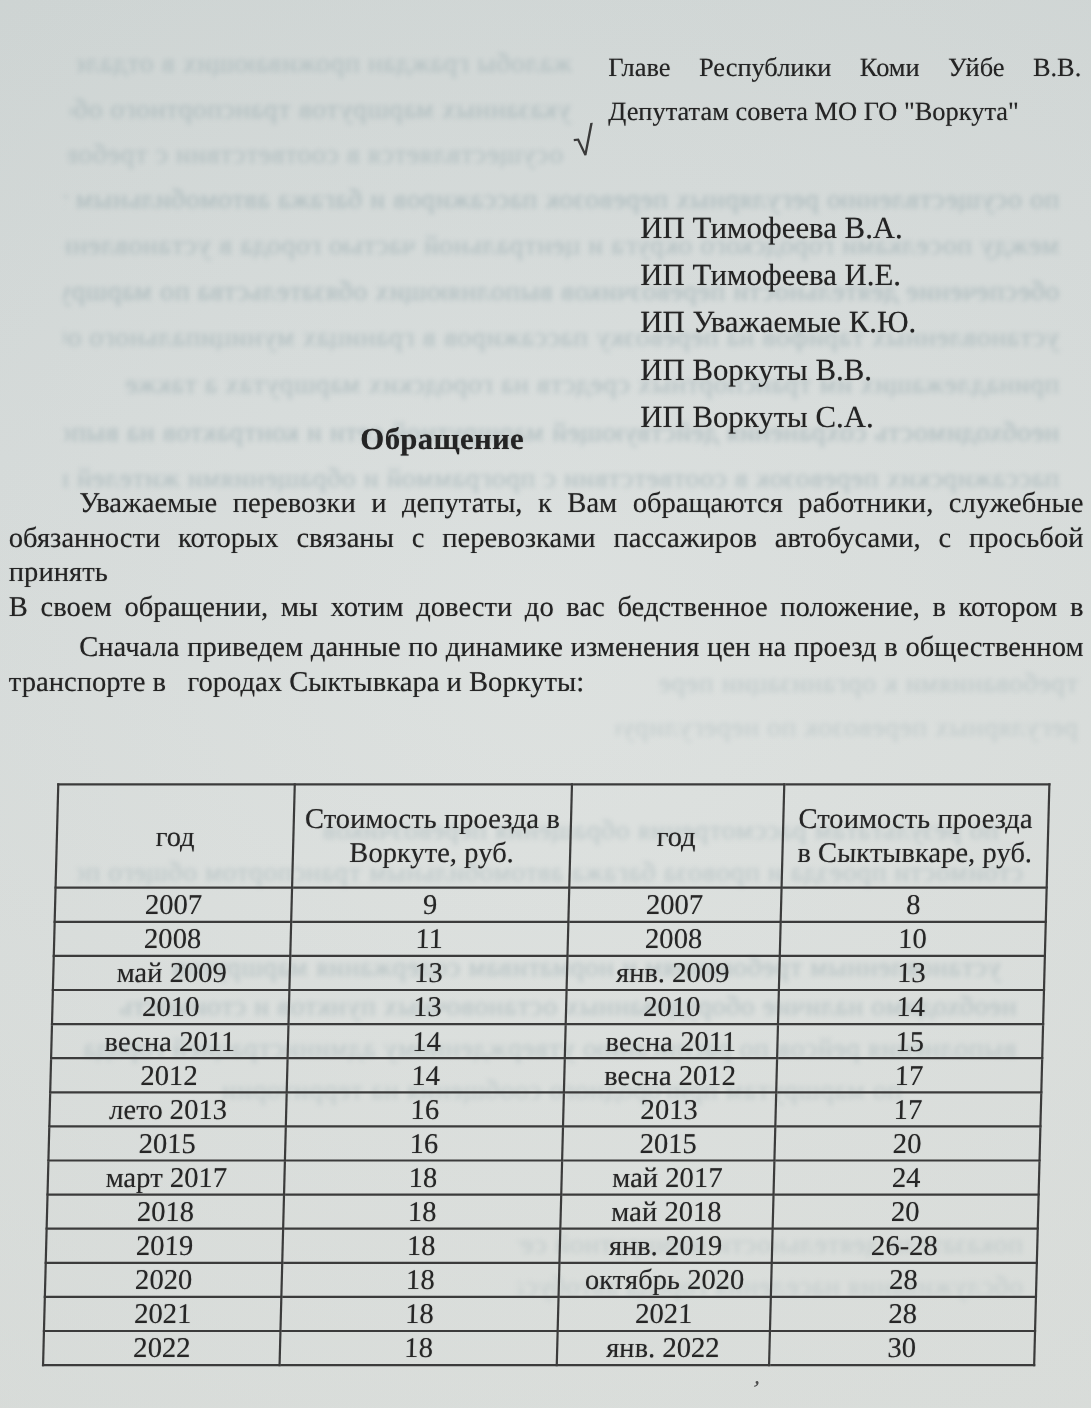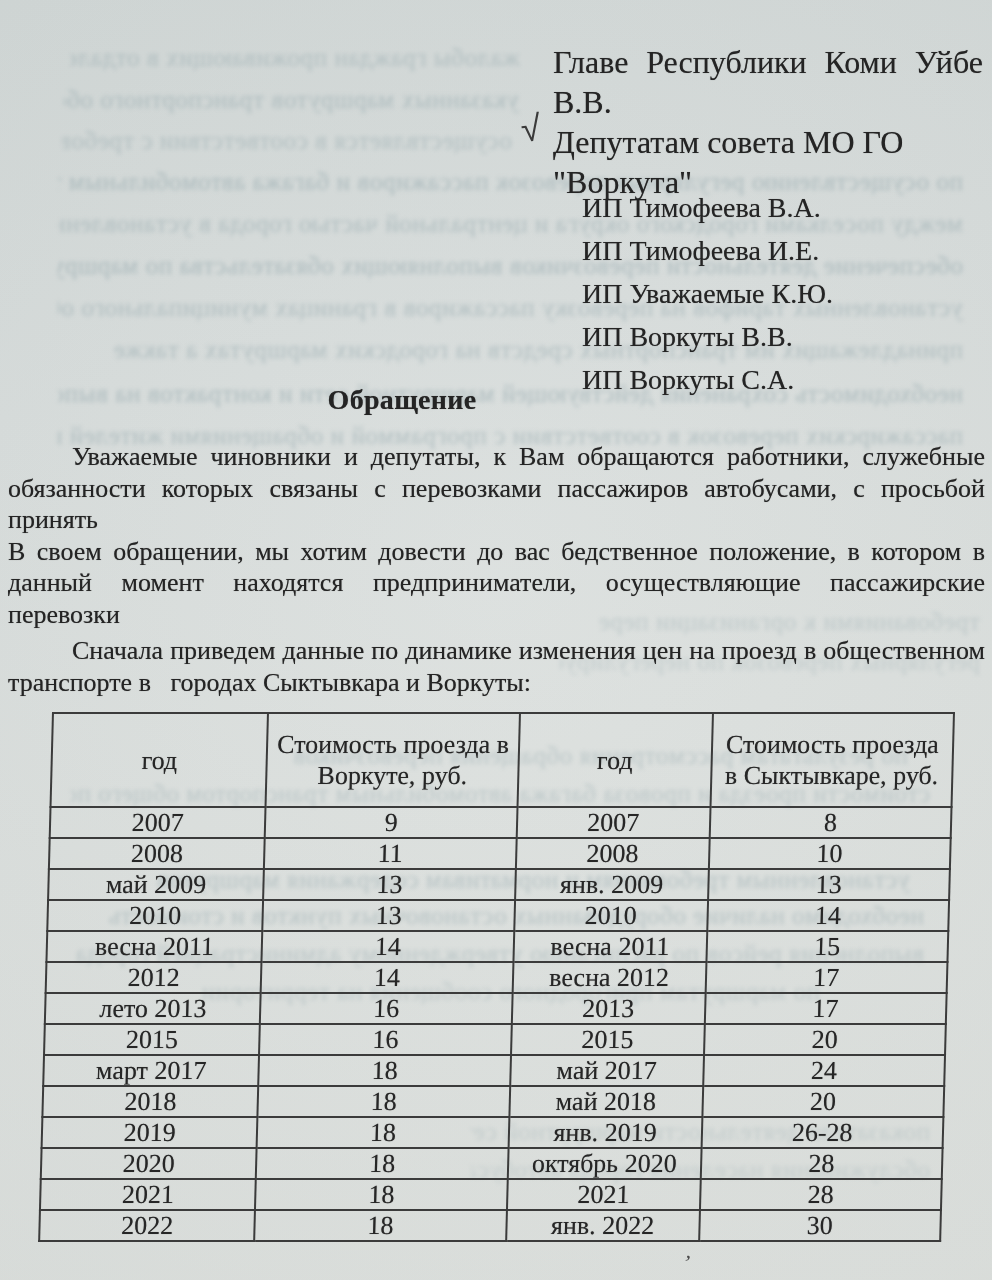--- a/index.html
+++ b/index.html
@@ -14,21 +14,21 @@
   
   .bleed-line {
     position:absolute; white-space:nowrap; overflow:hidden; height:32px;
     font-size:25px; letter-spacing:0.6px; color:#8aa0a6;
     transform:scaleX(-1); filter:blur(2.3px); pointer-events:none;
   }
   
   .inkedge { text-shadow:0 0 0.8px rgba(34,34,34,0.55); }
   .address-block {
     position:absolute; left:553px; top:42px; width:430px;
-    font-size:32px; line-height:40px;
+    font-size:24px; line-height:40px;
   }
   .address-line { text-align:justify; text-align-last:justify; }
   .address-line.natural { text-align:left; text-align-last:auto; }
   .checkmark {
     position:absolute; left:521px; top:108px; font-size:36px; color:#3a3a3a;
     transform:rotate(-6deg); font-family:"DejaVu Sans",sans-serif; font-weight:200;
   }
   .applicants-block {
     position:absolute; left:582px; top:186px; width:420px;
     font-size:28px; line-height:43px;
@@ -103,24 +103,23 @@
       <div class="applicant-line">ИП Тимофеева И.Е.</div>
       <div class="applicant-line">ИП Уважаемые К.Ю.</div>
       <div class="applicant-line">ИП Воркуты В.В.</div>
       <div class="applicant-line">ИП Воркуты С.А.</div>
     </div>
 
   <div class="doc-title inkedge">Обращение</div>
 
   <div class="body-text inkedge">
       <div class="para">
-        <div class="para-line indent">Уважаемые чиновники и депутаты, к Вам обращаются работники, служебные</div>
+        <div class="para-line indent">Уважаемые перевозки и депутаты, к Вам обращаются работники, служебные</div>
         <div class="para-line">обязанности которых связаны с перевозками пассажиров автобусами, с просьбой принять</div>
         <div class="para-line">В своем обращении, мы хотим довести до вас бедственное положение, в котором в</div>
-        <div class="para-line">данный момент находятся предприниматели, осуществляющие пассажирские перевозки</div>
       </div>
       <div class="para">
         <div class="para-line indent">Сначала приведем данные по динамике изменения цен на проезд в общественном</div>
         <div class="para-line para-end">транспорте в   городах Сыктывкара и Воркуты:</div>
       </div>
     </div>
 
   <div class="fare-table-wrap">
     <table class="fare">
       <colgroup>

